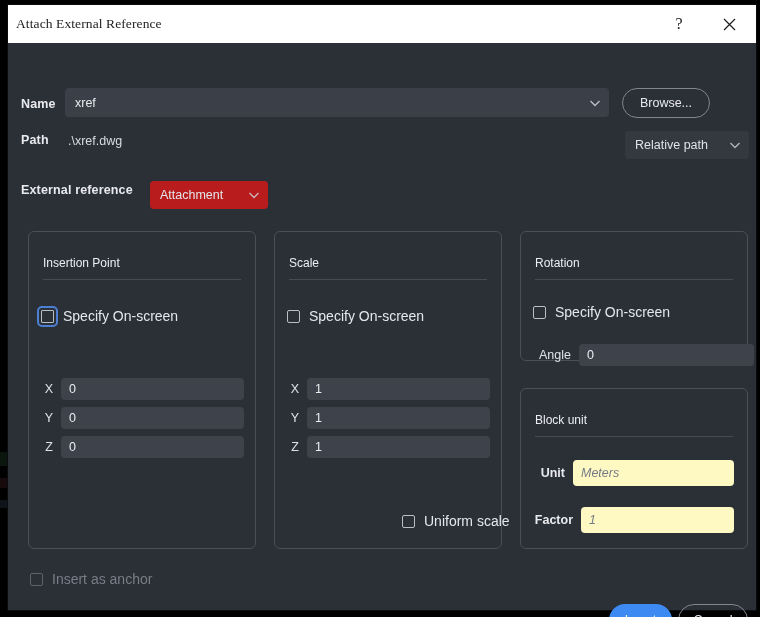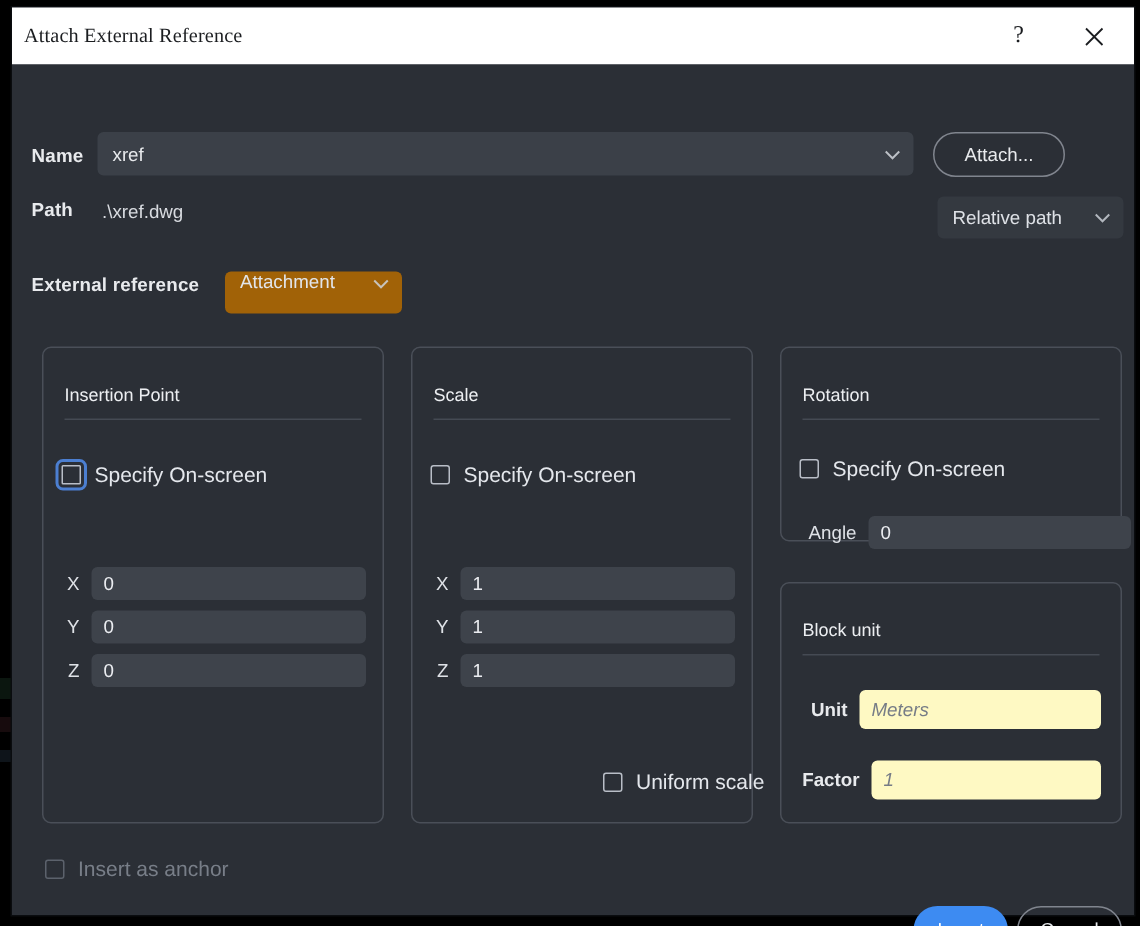--- a/index.html
+++ b/index.html
@@ -164,24 +164,24 @@
     font-size: 12.5px;
     color: #dfe2e7;
   }
 
   #extref-combo {
     position: absolute;
     left: 142px;
     top: 138px;
     width: 118px;
     height: 28px;
-    background: #a16207;
+    background: #b91c1c;
     border-radius: 4px;
     display: flex;
-    align-items: flex-start;
+    align-items: center;
     padding: 0 6px 0 10px;
     box-sizing: border-box;
     cursor: default;
   }
   #extref-value {
     flex: 1;
     font-size: 12.5px;
     color: #e2e5ea;
   }
 
@@ -364,21 +364,21 @@
 
     <span class="row-label" id="lbl-name">Name</span>
     <div id="name-combo">
       <span id="name-value">xref</span>
       <span class="chev">
         <svg width="16" height="16" viewBox="0 0 16 16">
             <path d="M3.5 6 L8 10.5 L12.5 6" stroke="#d3d7dd" stroke-width="1.3" fill="none"></path>
           </svg>
       </span>
     </div>
-    <button id="browse-btn">Attach...</button>
+    <button id="browse-btn">Browse...</button>
 
     <span class="row-label" id="lbl-path">Path</span>
     <span id="path-value">.\xref.dwg</span>
     <div id="pathtype-combo">
       <span id="pathtype-value">Relative path</span>
       <span class="chev">
         <svg width="16" height="16" viewBox="0 0 16 16">
             <path d="M3.5 6 L8 10.5 L12.5 6" stroke="#c9ced5" stroke-width="1.3" fill="none"></path>
           </svg>
       </span>

